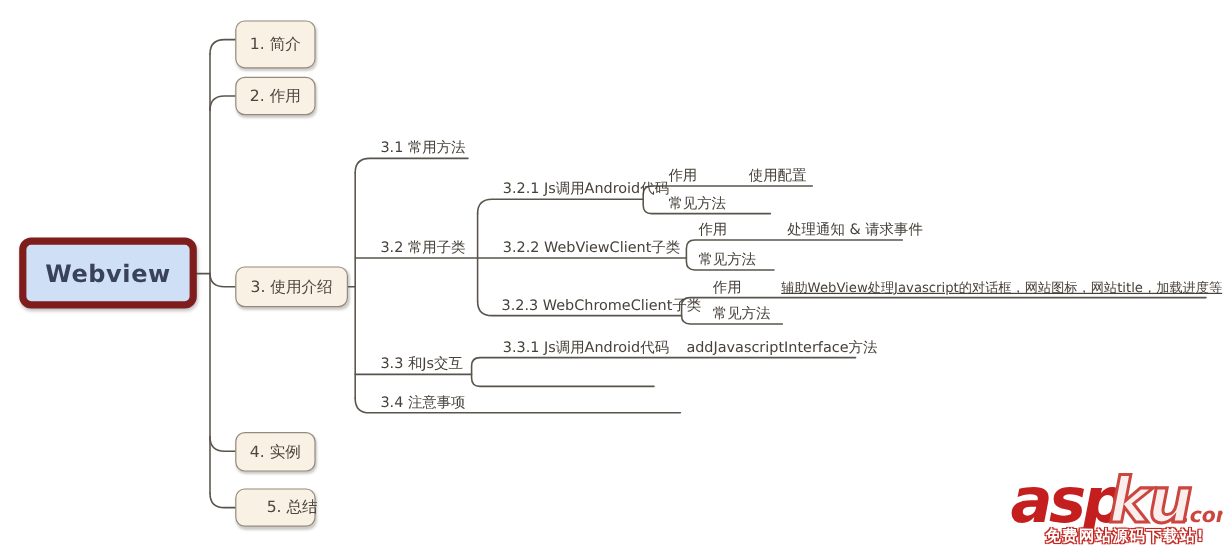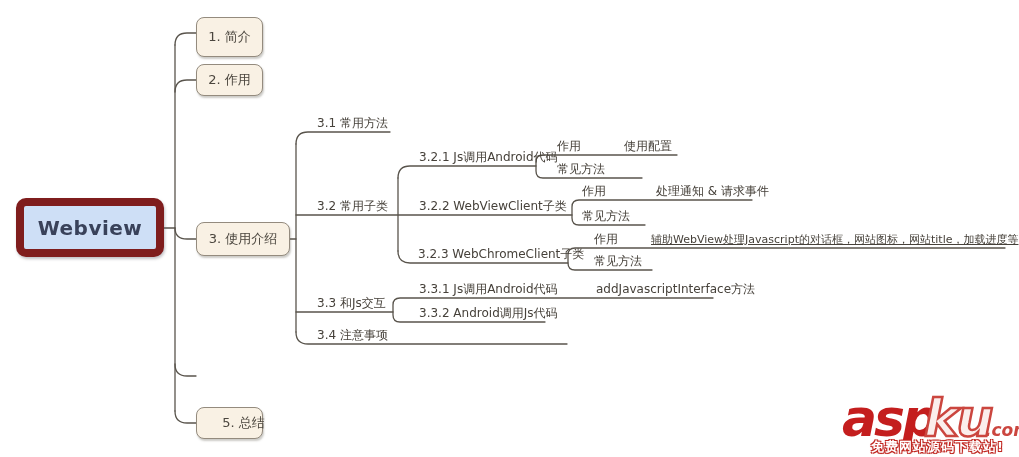--- a/index.html
+++ b/index.html
@@ -15,21 +15,21 @@
   .lbl.small{font-size:11px;line-height:13px;}
   .box{
     position:absolute;display:flex;align-items:center;justify-content:center;
     box-sizing:border-box;white-space:nowrap;
   }
   .cream{
     background:#f9f1e4;border:1.5px solid #948b7e;border-radius:8px;
     color:#4b463e;font-size:13px;box-shadow:1px 2px 2px rgba(110,105,95,.35);
   }
   .rootbox{
-    background:#cedff6;border:8px solid #7f1d1d;border-radius:10px;
+    background:#cedff6;border:6px solid #7f1d1d;border-radius:10px;
     color:#39425a;font-size:20px;font-weight:bold;
     box-shadow:1px 2px 3px rgba(100,100,110,.4);letter-spacing:.5px;
   }
   .wm{position:absolute;left:838px;top:392px;width:181px;height:65px;}
   .wm-asp{
     position:absolute;left:4px;top:0;
     font-style:italic;font-weight:700;font-size:52px;line-height:1;
     color:#c41e1e;letter-spacing:-3px;text-align:center;
   }
   .wm-ku{
@@ -90,20 +90,23 @@
 
   <div class="box cream" style="left:196px;top:17px;width:67px;height:40px;">
     <span>1. 简介</span>
   </div>
   <div class="box cream" style="left:196px;top:64px;width:67px;height:32px;">
     <span>2. 作用</span>
   </div>
   <div class="box cream" style="left:196px;top:222px;width:94px;height:34px;">
     <span>3. 使用介绍</span>
   </div>
+  <div class="box cream" style="left:196px;top:360px;width:67px;height:33px;">
+    <span>4. 实例</span>
+  </div>
   <div class="box cream" style="left:196px;top:407px;width:67px;height:32px;padding-left:28px;">
     <span>5. 总结</span>
   </div>
 
   <div class="lbl" style="left:317px;top:116px;">3.1 常用方法</div>
 
   <div class="lbl" style="left:317px;top:199px;">3.2 常用子类</div>
 
   <div class="lbl" style="left:419px;top:150px;">3.2.1 Js调用Android代码</div>
   <div class="lbl" style="left:557px;top:139px;">作用</div>
@@ -115,22 +118,21 @@
   <div class="lbl" style="left:644px;top:184px;margin-left:12px;">处理通知 &amp; 请求事件</div>
   <div class="lbl" style="left:582px;top:209px;">常见方法</div>
 
   <div class="lbl" style="left:418px;top:247px;">3.2.3 WebChromeClient子类</div>
   <div class="lbl" style="left:594px;top:232px;">作用</div>
   <div class="lbl small" style="left:651px;top:233px;text-decoration:underline;">辅助WebView处理Javascript的对话框，网站图标，网站title，加载进度等</div>
   <div class="lbl" style="left:594px;top:254px;">常见方法</div>
 
   <div class="lbl" style="left:317px;top:296px;">3.3 和Js交互</div>
   <div class="lbl" style="left:419px;top:282px;">3.3.1 Js调用Android代码</div>
-  <div class="lbl" style="left:596px;top:282px;">addJavascriptInterface方法</div>
-  <div class="lbl" style="left:419px;top:306px;">3.3.2 Android调用Js代码</div>
+  <div class="lbl" style="left:572px;top:282px;">addJavascriptInterface方法</div>
 
   <div class="lbl" style="left:317px;top:328px;">3.4 注意事项</div>
 
   <div class="wm">
     <span class="wm-asp">asp</span>
     <span class="wm-ku">ku</span>
     <span class="wm-com">.com</span>
     <div class="wm-tag">免费网站源码下载站!</div>
   </div>
 

